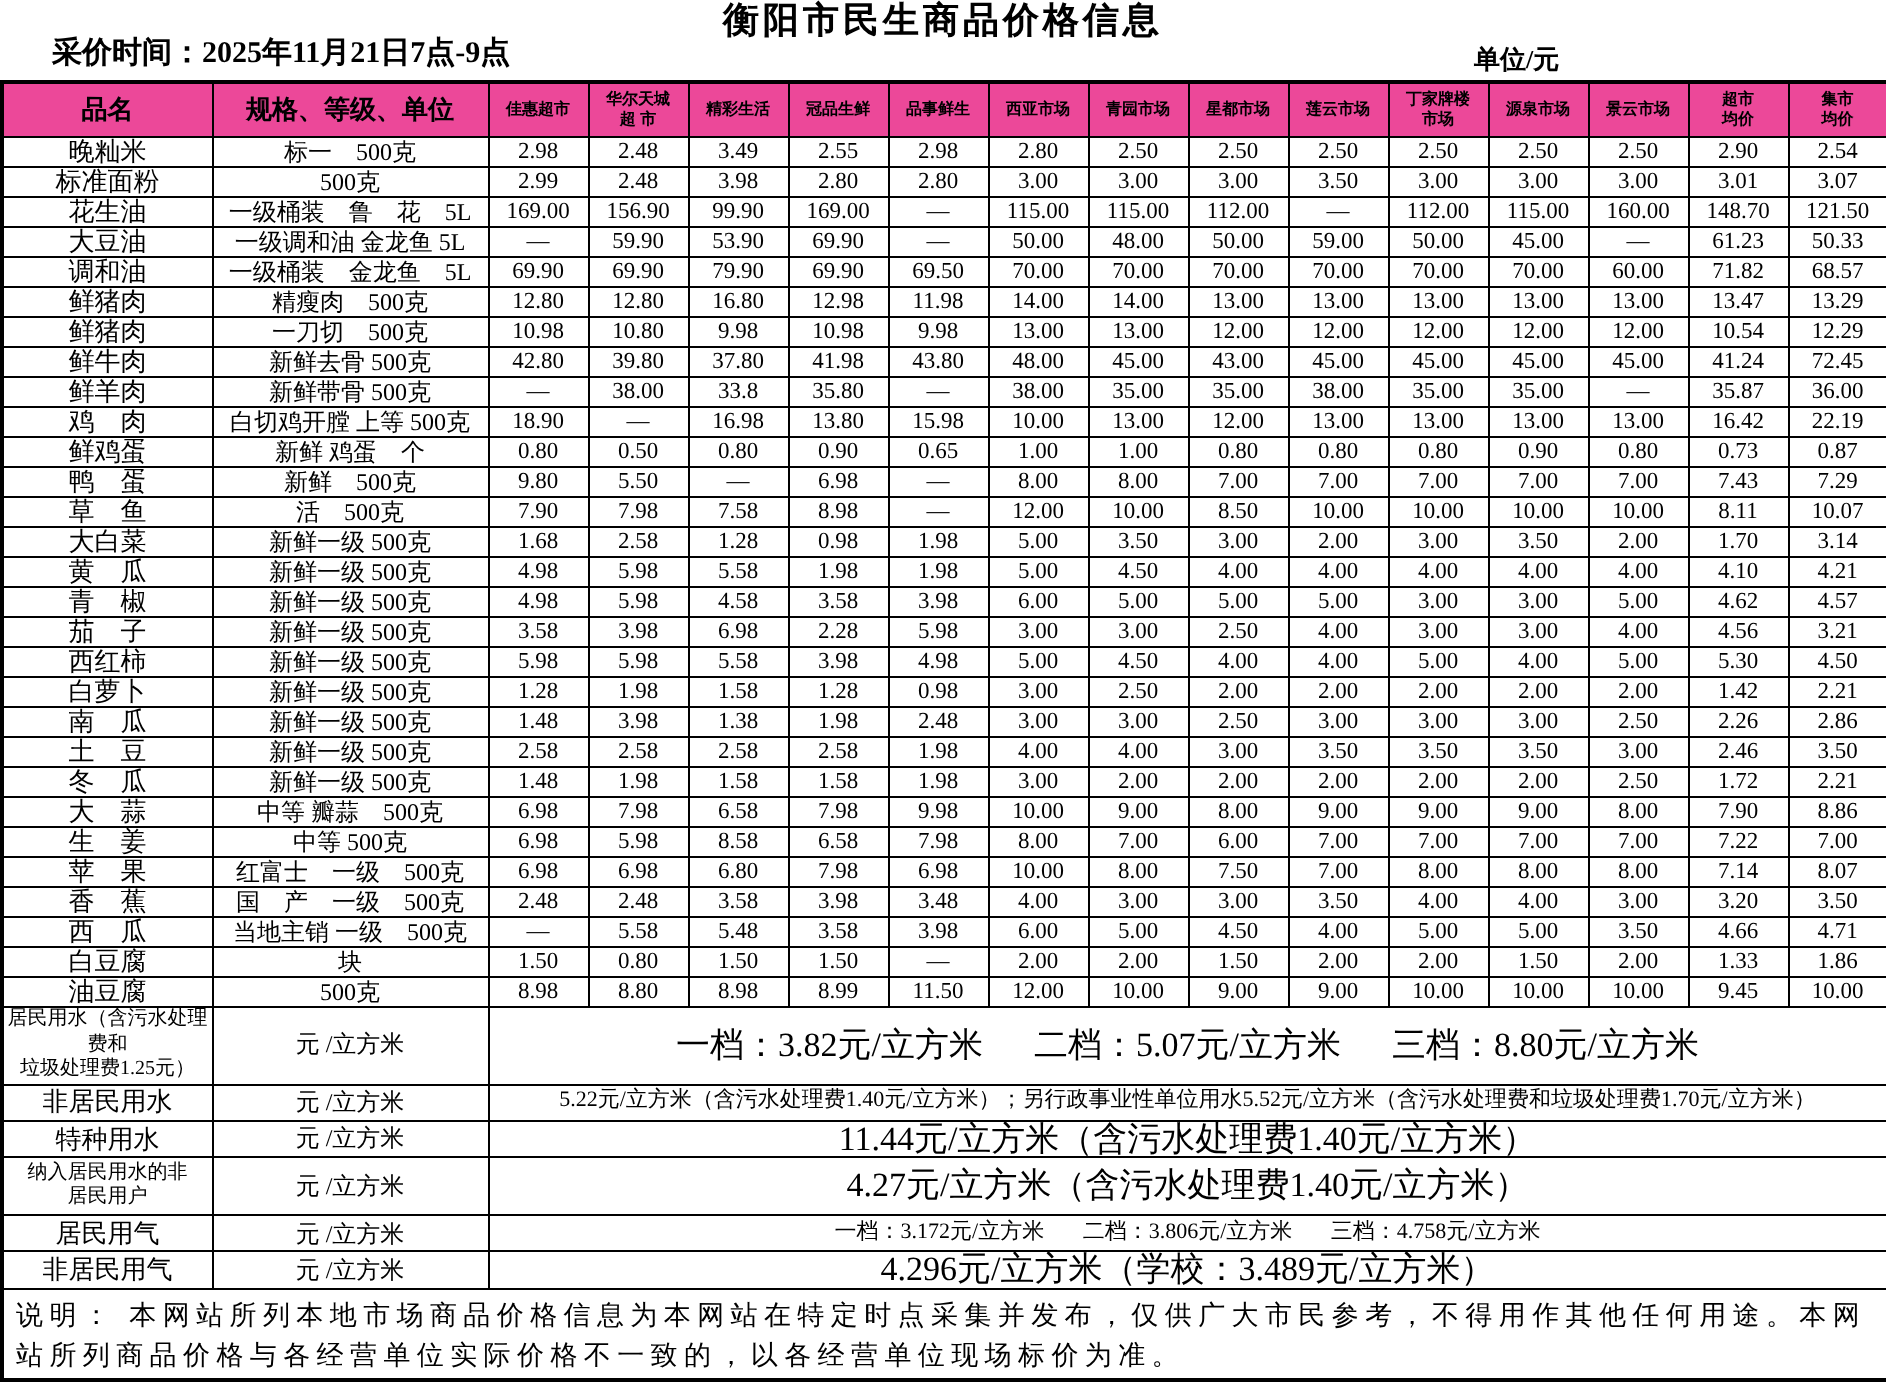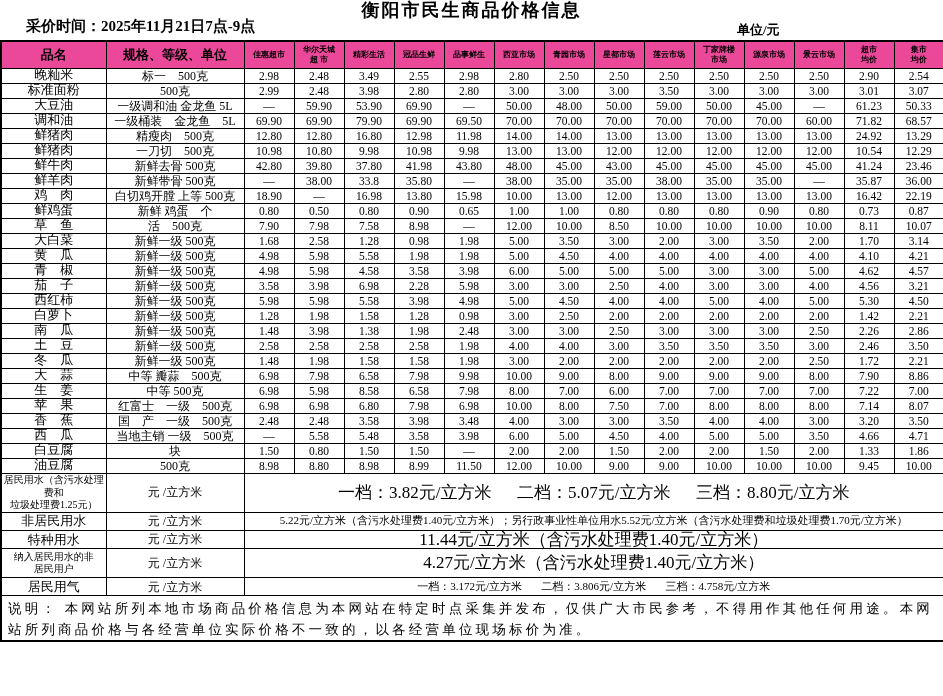--- a/index.html
+++ b/index.html
@@ -7,21 +7,21 @@
   .top{position:relative;height:40px;}
   .title{position:absolute;left:0;right:0;top:0;text-align:center;font-family:"Liberation Serif",serif;
          font-weight:bold;font-size:18px;line-height:20px;letter-spacing:2px;}
   .time{position:absolute;left:26px;top:17px;font-family:"Liberation Serif",serif;font-weight:bold;font-size:15px;}
   .unit{position:absolute;left:737px;top:21px;font-family:"Liberation Serif",serif;font-size:13px;font-weight:bold;}
   table{border-collapse:collapse;table-layout:fixed;width:943px;border:2px solid #000;}
   th,td{border:1px solid #000;padding:0;text-align:center;overflow:hidden;vertical-align:middle;}
   thead th{background:#ec4899;height:26px;font-size:13px;font-weight:bold;}
   thead th.market{font-size:8px;line-height:1.2;white-space:pre-line;font-family:"Liberation Sans",sans-serif;}
   tbody td{height:14px;line-height:1.05;font-family:"Liberation Serif",serif;}
-  td.name{font-size:13px;font-family:Liberation Mono, monospace;}
+  td.name{font-size:13px;}
   td.spec{font-size:12px;}
   td.num{font-size:11.5px;}
   tr.util td{height:17px;}
   tr.util td.label{font-size:13px;white-space:pre-line;}
   tr.util.tall td{height:28px;}
   tr.util.tall td.label{font-size:10px;line-height:1.25;margin-left:40px;}
   tr.util td.content{font-size:17px;white-space:pre-wrap;}
   tr.util td.content.long{font-size:11px;}
   tr.note td{height:38px;text-align:left;padding:3px 6px 0 6px;font-size:13.5px;letter-spacing:3.2px;
              line-height:1.5;font-family:"Liberation Serif",serif;}
@@ -109,20 +109,38 @@
         <td class="num">3.00</td>
         <td class="num">3.00</td>
         <td class="num">3.50</td>
         <td class="num">3.00</td>
         <td class="num">3.00</td>
         <td class="num">3.00</td>
         <td class="num">3.01</td>
         <td class="num">3.07</td>
       </tr>
       <tr>
+        <td class="name">花生油</td>
+        <td class="spec">一级桶装　鲁　花　5L</td>
+        <td class="num">169.00</td>
+        <td class="num">156.90</td>
+        <td class="num">99.90</td>
+        <td class="num">169.00</td>
+        <td class="num">—</td>
+        <td class="num">115.00</td>
+        <td class="num">115.00</td>
+        <td class="num">112.00</td>
+        <td class="num">—</td>
+        <td class="num">112.00</td>
+        <td class="num">115.00</td>
+        <td class="num">160.00</td>
+        <td class="num">148.70</td>
+        <td class="num">121.50</td>
+      </tr>
+      <tr>
         <td class="name">大豆油</td>
         <td class="spec">一级调和油 金龙鱼 5L</td>
         <td class="num">—</td>
         <td class="num">59.90</td>
         <td class="num">53.90</td>
         <td class="num">69.90</td>
         <td class="num">—</td>
         <td class="num">50.00</td>
         <td class="num">48.00</td>
         <td class="num">50.00</td>
@@ -159,21 +177,21 @@
         <td class="num">16.80</td>
         <td class="num">12.98</td>
         <td class="num">11.98</td>
         <td class="num">14.00</td>
         <td class="num">14.00</td>
         <td class="num">13.00</td>
         <td class="num">13.00</td>
         <td class="num">13.00</td>
         <td class="num">13.00</td>
         <td class="num">13.00</td>
-        <td class="num">24.92</td>
+        <td class="num">13.47</td>
         <td class="num">13.29</td>
       </tr>
       <tr>
         <td class="name">鲜猪肉</td>
         <td class="spec">一刀切　500克</td>
         <td class="num">10.98</td>
         <td class="num">10.80</td>
         <td class="num">9.98</td>
         <td class="num">10.98</td>
         <td class="num">9.98</td>
@@ -196,21 +214,21 @@
         <td class="num">41.98</td>
         <td class="num">43.80</td>
         <td class="num">48.00</td>
         <td class="num">45.00</td>
         <td class="num">43.00</td>
         <td class="num">45.00</td>
         <td class="num">45.00</td>
         <td class="num">45.00</td>
         <td class="num">45.00</td>
         <td class="num">41.24</td>
-        <td class="num">23.46</td>
+        <td class="num">72.45</td>
       </tr>
       <tr>
         <td class="name">鲜羊肉</td>
         <td class="spec">新鲜带骨 500克</td>
         <td class="num">—</td>
         <td class="num">38.00</td>
         <td class="num">33.8</td>
         <td class="num">35.80</td>
         <td class="num">—</td>
         <td class="num">38.00</td>
@@ -253,20 +271,38 @@
         <td class="num">1.00</td>
         <td class="num">0.80</td>
         <td class="num">0.80</td>
         <td class="num">0.80</td>
         <td class="num">0.90</td>
         <td class="num">0.80</td>
         <td class="num">0.73</td>
         <td class="num">0.87</td>
       </tr>
       <tr>
+        <td class="name">鸭　蛋</td>
+        <td class="spec">新鲜　500克</td>
+        <td class="num">9.80</td>
+        <td class="num">5.50</td>
+        <td class="num">—</td>
+        <td class="num">6.98</td>
+        <td class="num">—</td>
+        <td class="num">8.00</td>
+        <td class="num">8.00</td>
+        <td class="num">7.00</td>
+        <td class="num">7.00</td>
+        <td class="num">7.00</td>
+        <td class="num">7.00</td>
+        <td class="num">7.00</td>
+        <td class="num">7.43</td>
+        <td class="num">7.29</td>
+      </tr>
+      <tr>
         <td class="name">草　鱼</td>
         <td class="spec">活　500克</td>
         <td class="num">7.90</td>
         <td class="num">7.98</td>
         <td class="num">7.58</td>
         <td class="num">8.98</td>
         <td class="num">—</td>
         <td class="num">12.00</td>
         <td class="num">10.00</td>
         <td class="num">8.50</td>
@@ -585,17 +621,22 @@
         <td class="label">纳入居民用水的非
 居民用户</td>
         <td class="spec">元 /立方米</td>
         <td class="content" colspan="14">4.27元/立方米（含污水处理费1.40元/立方米）</td>
       </tr>
       <tr class="util">
         <td class="label">居民用气</td>
         <td class="spec">元 /立方米</td>
         <td class="content long" colspan="14">一档：3.172元/立方米       二档：3.806元/立方米       三档：4.758元/立方米</td>
       </tr>
+      <tr class="util">
+        <td class="label">非居民用气</td>
+        <td class="spec">元 /立方米</td>
+        <td class="content" colspan="14">4.296元/立方米（学校：3.489元/立方米）</td>
+      </tr>
       <tr class="note">
         <td colspan="16">说明：  本网站所列本地市场商品价格信息为本网站在特定时点采集并发布，仅供广大市民参考，不得用作其他任何用途。本网站所列商品价格与各经营单位实际价格不一致的，以各经营单位现场标价为准。</td>
       </tr>
     </tbody>
 </table>
 
 </body></html>

